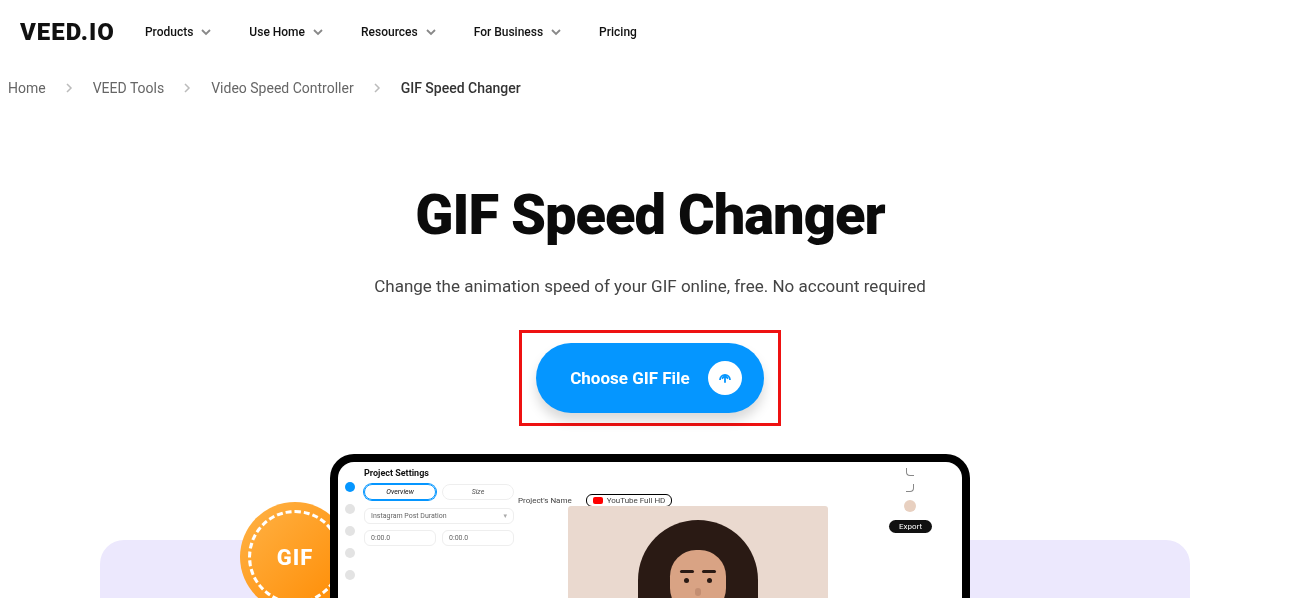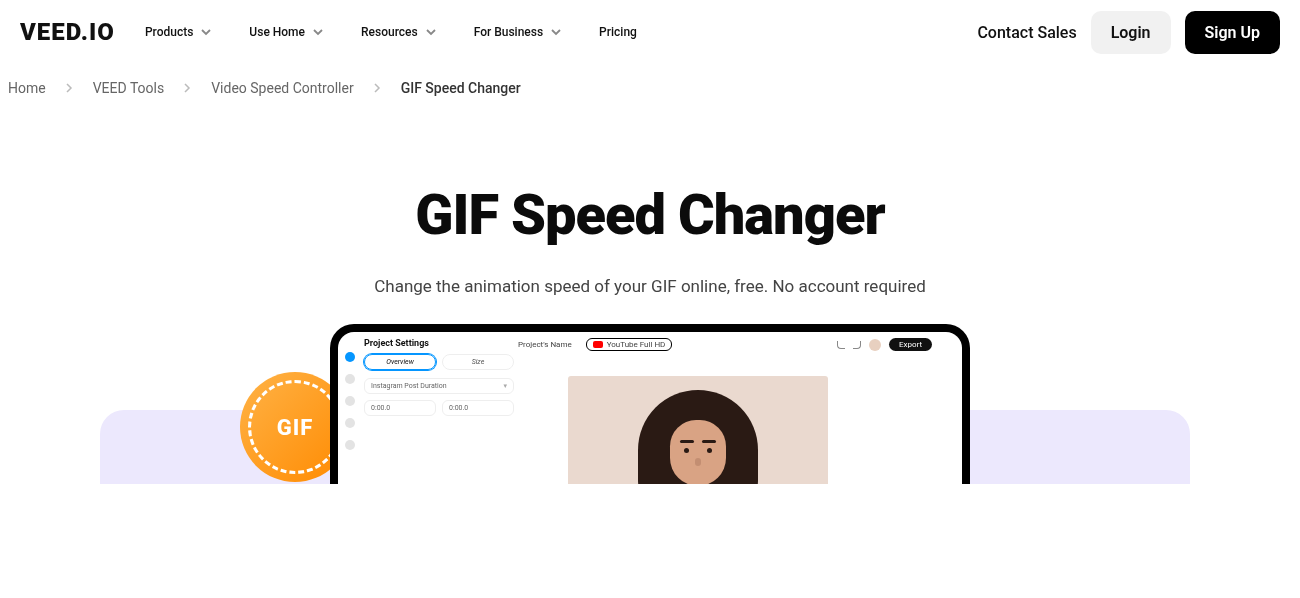--- a/index.html
+++ b/index.html
@@ -41,21 +41,21 @@
   .tablet { position: absolute; left: 50%; transform: translateX(-50%); top: 0; width: 640px; height: 160px; background: #000; border-radius: 24px 24px 0 0; padding: 8px 8px 0 8px; }
   .screen { background: #fff; width: 100%; height: 100%; border-radius: 16px 16px 0 0; overflow: hidden; position: relative; }
 
   .gif-badge { position: absolute; left: 240px; top: 48px; width: 110px; height: 110px; border-radius: 50%; background: linear-gradient(135deg, #ffb347, #ff8a00); display: flex; align-items: center; justify-content: center; color: #fff; font-weight: 800; font-size: 22px; letter-spacing: 1px; }
   .gif-badge::before { content: ""; position: absolute; inset: 8px; border: 3px dashed #fff; border-radius: 50%; }
 
   
   .scr-top { position: absolute; top: 6px; left: 180px; right: 30px; display: flex; align-items: center; gap: 14px; font-size: 8px; color: #444; }
   .scr-top .pill { border: 1px solid #000000; border-radius: 6px; padding: 1px 6px; display: flex; align-items: center; gap: 4px; }
   .scr-top .yt { width: 10px; height: 7px; background: #f00; border-radius: 2px; display: inline-block; }
-  .scr-top-right { margin-left: auto; display: flex; align-items: center; gap: 8px; }
+  .scr-top-right { margin-left: auto; display: flex; align-items: center; gap: 8px; flex-direction: column; }
   .undo-ico { width: 8px; height: 8px; border: 1px solid #888; border-top: none; border-right: none; border-radius: 0 0 0 4px; display: inline-block; }
   .avatar { width: 12px; height: 12px; border-radius: 50%; background: #e8d0c0; display: inline-block; }
   .export-pill { background: #111; color: #fff; border-radius: 10px; padding: 2px 10px; font-size: 8px; }
 
   .left-rail { position: absolute; left: 4px; top: 20px; width: 16px; display: flex; flex-direction: column; gap: 12px; align-items: center; }
   .rail-dot { width: 10px; height: 10px; border-radius: 50%; background: #e3e3e3; }
   .rail-dot.blue { background: #0596ff; }
 
   .left-panel { position: absolute; left: 26px; top: 6px; width: 150px; }
   .panel-title { font-size: 9px; font-weight: 700; margin-bottom: 6px; }
@@ -112,25 +112,20 @@
       <span>For Business</span>
       <span class="chev">
           <svg width="10" height="10" viewBox="0 0 10 10">
             <path d="M1 3 L5 7 L9 3" fill="none" stroke="#888" stroke-width="1.8"></path>
           </svg>
         </span>
     </div>
     <div class="nav-item">
       <span>Pricing</span>
     </div>
-  </div>
-  <div class="header-right">
-    <div class="link-plain">Contact Sales</div>
-    <div class="btn-login">Login</div>
-    <div class="btn-signup">Sign Up</div>
   </div>
 </div>
 
 <div class="breadcrumb">
   <span class="crumb">Home</span>
   <span class="crumb-sep">
       <svg width="7" height="10" viewBox="0 0 7 10">
         <path d="M1 1 L5 5 L1 9" fill="none" stroke="#bbb" stroke-width="1.5"></path>
       </svg>
     </span>
@@ -145,20 +140,33 @@
       <svg width="7" height="10" viewBox="0 0 7 10">
         <path d="M1 1 L5 5 L1 9" fill="none" stroke="#bbb" stroke-width="1.5"></path>
       </svg>
     </span>
   <span class="crumb active">GIF Speed Changer</span>
 </div>
 
 <div class="hero">
   <h1>GIF Speed Changer</h1>
   <div class="sub">Change the animation speed of your GIF online, free. No account required</div>
+  <div class="cta-wrap">
+    <div class="highlight-box">
+      <div class="cta-btn">
+        <span>Choose GIF File</span>
+        <span class="upload-circle">
+          <svg width="18" height="18" viewBox="0 0 18 18">
+              <path d="M4 11 A5 5 0 0 1 14 11" fill="none" stroke="#0596ff" stroke-width="1.8"></path>
+              <path d="M9 13 L9 7 M6.5 9.2 L9 6.7 L11.5 9.2" fill="none" stroke="#0596ff" stroke-width="1.8" stroke-linecap="round" stroke-linejoin="round"></path>
+            </svg>
+        </span>
+      </div>
+    </div>
+  </div>
 </div>
 
 <div class="preview-area">
   <div class="bg-band"></div>
 
   <div class="gif-badge">
     <span>GIF</span>
   </div>
 
   <div class="tablet">

